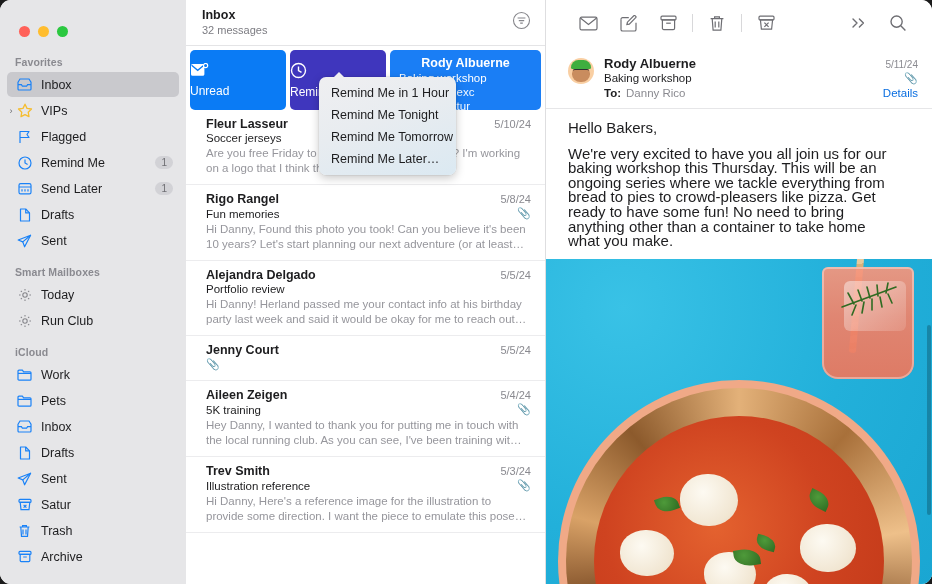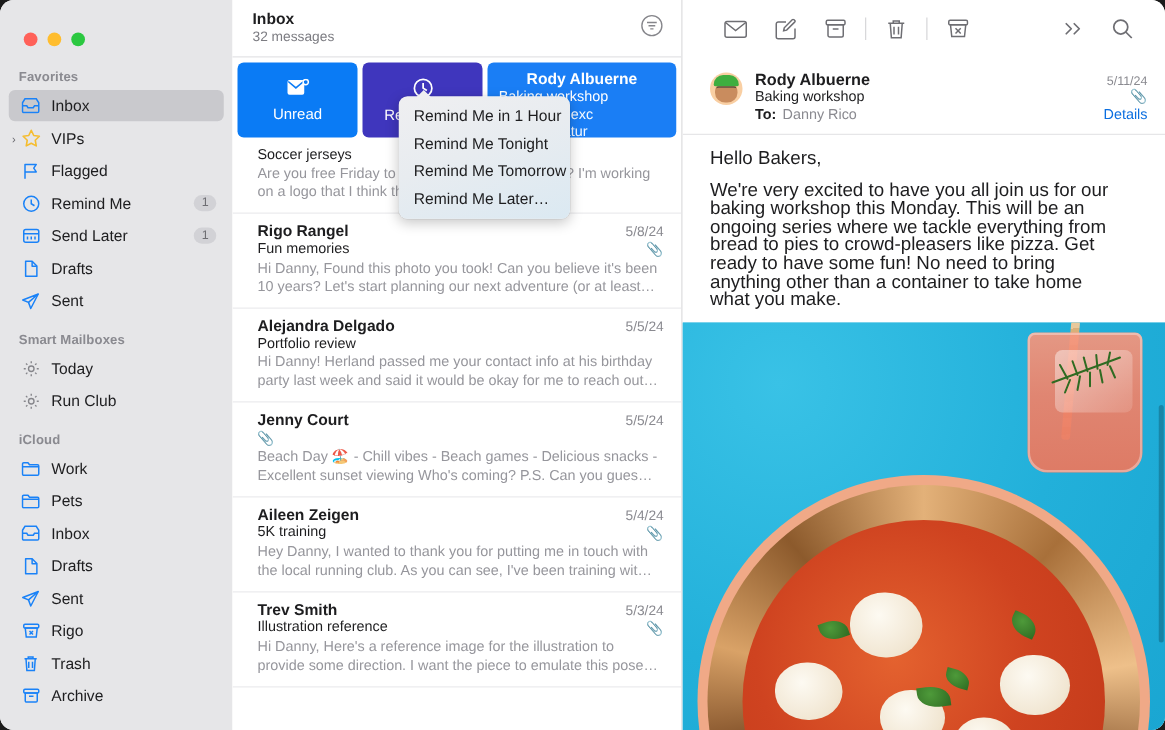--- a/index.html
+++ b/index.html
@@ -93,21 +93,21 @@
 
   
   .swipe-row {
     height: 64px; display: flex;
     padding: 4px 4px 0 4px; gap: 4px;
     position: relative;
   }
   .swipe-btn {
     width: 96px; border-radius: 5px;
     display: flex; flex-direction: column;
-    align-items: center; justify-content: center;
+    align-items: flex-start; justify-content: center;
     color: #fff; font-size: 12px; gap: 3px;
   }
   .swipe-btn.unread { background: #0a7bf5; }
   .swipe-btn.remind { background: #3f36bd; }
   .swipe-sel {
     flex: 1; border-radius: 5px; background: #1a7ef5;
     color: #fff; padding: 5px 9px 4px 9px; overflow: hidden;
   }
   .swipe-sel .nm { font-size: 12.5px; font-weight: 700; text-align: center; line-height: 16px; }
   .swipe-sel .sj { font-size: 11.5px; line-height: 14px; }
@@ -115,21 +115,21 @@
 
   
   .mrow {
     padding: 7px 14px 9px 20px;
     border-bottom: 1px solid #ececee;
     position: relative;
   }
   .mrow-top { display: flex; align-items: baseline; }
   .mrow-name { font-size: 12.5px; font-weight: 700; color: #1d1d1f; flex: 1; }
   .mrow-date { font-size: 11px; color: #8a8a90; }
-  .mrow-mid { display: flex; align-items: flex-start; margin-top: 1px; }
+  .mrow-mid { display: flex; align-items: flex-end; margin-top: 1px; }
   .mrow-subj { font-size: 11.5px; color: #1d1d1f; flex: 1; }
   .clip { color: #b0b0b6; font-size: 11px; }
   .mrow-prev {
     font-size: 11.5px; color: #96969c; line-height: 14.5px;
     margin-top: 2px;
     display: -webkit-box; -webkit-line-clamp: 2; -webkit-box-orient: vertical;
     overflow: hidden;
   }
 
   
@@ -448,21 +448,21 @@
     </div>
 
     <div class="sb-item">
       <span class="sb-ico">
         <svg width="14" height="13" viewBox="0 0 14 13" fill="none" stroke="currentColor" stroke-width="1.2">
           <rect x="1" y="1.4" width="12" height="3" rx="1"></rect>
           <path d="M2.2 4.4h9.6L11 11.6H3z"></path>
           <path d="M5.6 6.8l2.8 2.8M8.4 6.8 5.6 9.6"></path>
         </svg>
       </span>
-      <span class="sb-label">Rigo</span>
+      <span class="sb-label">Satur</span>
     </div>
 
     <div class="sb-item">
       <span class="sb-ico">
         <svg width="13" height="14" viewBox="0 0 13 14" fill="none" stroke="currentColor" stroke-width="1.2">
           <path d="M1.6 3h9.8M4.6 3V1.6h3.8V3M2.8 3l.7 9.4h6l.7-9.4"></path>
           <path d="M5 5.4v5M8 5.4v5"></path>
         </svg>
       </span>
       <span class="sb-label">Trash</span>
@@ -528,20 +528,24 @@
         <div class="popup">
           <div class="popup-arrow"></div>
           <div class="popup-item">Remind Me in 1 Hour</div>
           <div class="popup-item">Remind Me Tonight</div>
           <div class="popup-item">Remind Me Tomorrow</div>
           <div class="popup-item">Remind Me Later…</div>
         </div>
       </div>
 
       <div class="mrow">
+        <div class="mrow-top">
+          <span class="mrow-name">Fleur Lasseur</span>
+          <span class="mrow-date">5/10/24</span>
+        </div>
         <div class="mrow-mid">
           <span class="mrow-subj">Soccer jerseys</span>
         </div>
         <div class="mrow-prev">Are you free Friday to talk about the new jerseys? I'm working on a logo that I think the team will love.</div>
       </div>
 
       <div class="mrow">
         <div class="mrow-top">
           <span class="mrow-name">Rigo Rangel</span>
           <span class="mrow-date">5/8/24</span>
@@ -565,21 +569,20 @@
       </div>
 
       <div class="mrow">
         <div class="mrow-top">
           <span class="mrow-name">Jenny Court</span>
           <span class="mrow-date">5/5/24</span>
         </div>
         <div class="mrow-mid">
           <span class="clip">📎</span>
         </div>
-        <div class="mrow-prev">Beach Day 🏖️ - Chill vibes - Beach games - Delicious snacks - Excellent sunset viewing Who's coming? P.S. Can you gues…</div>
       </div>
 
       <div class="mrow">
         <div class="mrow-top">
           <span class="mrow-name">Aileen Zeigen</span>
           <span class="mrow-date">5/4/24</span>
         </div>
         <div class="mrow-mid">
           <span class="mrow-subj">5K training</span>
           <span class="clip">📎</span>
@@ -671,21 +674,21 @@
         <div class="mh-line mh-to">
           <span class="mh-to-lbl">To:</span>
           <span class="mh-to-val" style="flex:1">Danny Rico</span>
           <span class="mh-det">Details</span>
         </div>
       </div>
     </div>
 
     <div class="mbody">
       <p>Hello Bakers,</p>
-      <p>We're very excited to have you all join us for our baking workshop this Monday. This will be an ongoing series where we tackle everything from bread to pies to crowd-pleasers like pizza. Get ready to have some fun! No need to bring anything other than a container to take home what you make.</p>
+      <p>We're very excited to have you all join us for our baking workshop this Thursday. This will be an ongoing series where we tackle everything from bread to pies to crowd-pleasers like pizza. Get ready to have some fun! No need to bring anything other than a container to take home what you make.</p>
     </div>
 
     <div class="photo">
       <div class="photo-bg"></div>
 
       <div class="straw"></div>
       <div class="drink-glass"></div>
       <div class="drink-ice"></div>
       <svg class="rosemary" viewBox="0 0 80 46">
         <g stroke="#2f6b22" stroke-width="1.6" fill="none" stroke-linecap="round">

